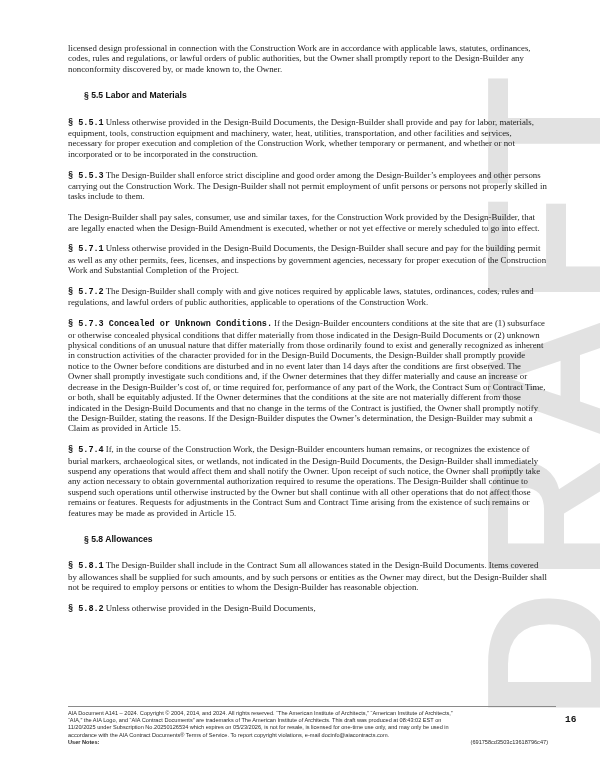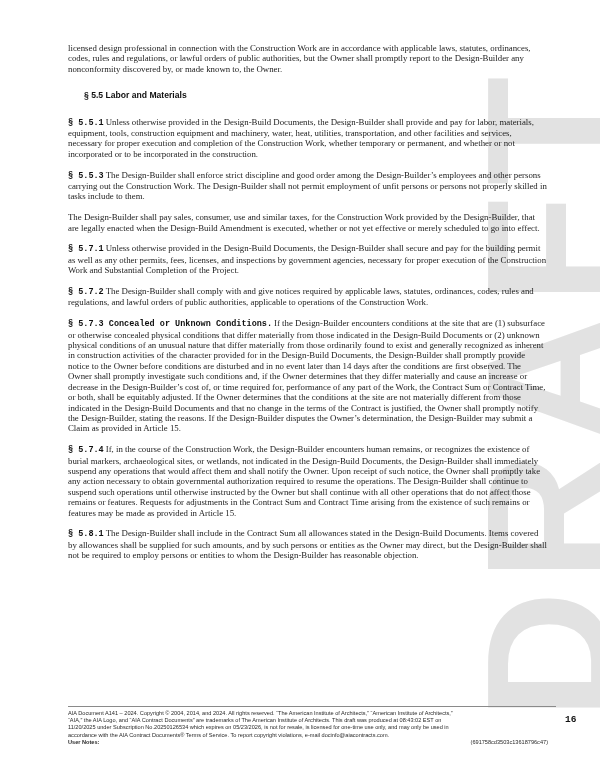--- a/index.html
+++ b/index.html
@@ -78,22 +78,26 @@
       </p>
       <p class="para">
         <span class="plabel">§ 5.7.3 Concealed or Unknown Conditions.</span><span>If the Design-Builder encounters conditions at the site that are (1) subsurface or otherwise concealed physical conditions that differ materially from those indicated in the Design-Build Documents or (2) unknown physical conditions of an unusual nature that differ materially from those ordinarily found to exist and generally recognized as inherent in construction activities of the character provided for in the Design-Build Documents, the Design-Builder shall promptly provide notice to the Owner before conditions are disturbed and in no event later than 14 days after the conditions are first observed. The Owner shall promptly investigate such conditions and, if the Owner determines that they differ materially and cause an increase or decrease in the Design-Builder’s cost of, or time required for, performance of any part of the Work, the Contract Sum or Contract Time, or both, shall be equitably adjusted. If the Owner determines that the conditions at the site are not materially different from those indicated in the Design-Build Documents and that no change in the terms of the Contract is justified, the Owner shall promptly notify the Design-Builder, stating the reasons. If the Design-Builder disputes the Owner’s determination, the Design-Builder may submit a Claim as provided in Article 15.</span>
       </p>
       <p class="para">
         <span class="plabel">§ 5.7.4</span><span>If, in the course of the Construction Work, the Design-Builder encounters human remains, or recognizes the existence of burial markers, archaeological sites, or wetlands, not indicated in the Design-Build Documents, the Design-Builder shall immediately suspend any operations that would affect them and shall notify the Owner. Upon receipt of such notice, the Owner shall promptly take any action necessary to obtain governmental authorization required to resume the operations. The Design-Builder shall continue to suspend such operations until otherwise instructed by the Owner but shall continue with all other operations that do not affect those remains or features. Requests for adjustments in the Contract Sum and Contract Time arising from the existence of such remains or features may be made as provided in Article 15.</span>
       </p>
     </div>
 
     <div class="section">
+      <h3 class="heading">§ 5.8 Allowances</h3>
       <p class="para">
         <span class="plabel">§ 5.8.1</span><span>The Design-Builder shall include in the Contract Sum all allowances stated in the Design-Build Documents. Items covered by allowances shall be supplied for such amounts, and by such persons or entities as the Owner may direct, but the Design-Builder shall not be required to employ persons or entities to whom the Design-Builder has reasonable objection.</span>
+      </p>
+      <p class="para">
+        <span class="plabel">§ 5.8.2</span><span>Unless otherwise provided in the Design-Build Documents,</span>
       </p>
     </div>
 
   </div>
 
   <div class="footer">
     <div>AIA Document A141 – 2024. Copyright © 2004, 2014, and 2024. All rights reserved. “The American Institute of Architects,” “American Institute of Architects,”</div>
     <div>“AIA,” the AIA Logo, and “AIA Contract Documents” are trademarks of The American Institute of Architects. This draft was produced at 08:43:02 EST on</div>
     <div>11/20/2025 under Subscription No.20250126534 which expires on 05/23/2026, is not for resale, is licensed for one-time use only, and may only be used in</div>
     <div>accordance with the AIA Contract Documents® Terms of Service. To report copyright violations, e-mail docinfo@aiacontracts.com.</div>

